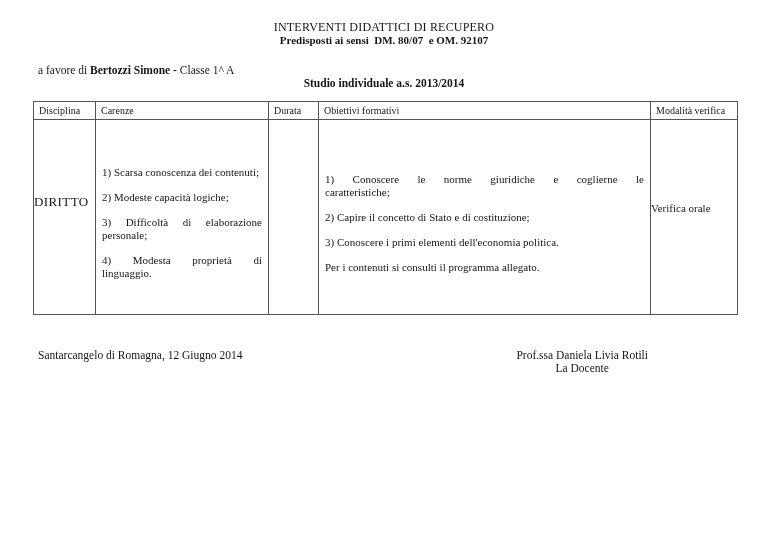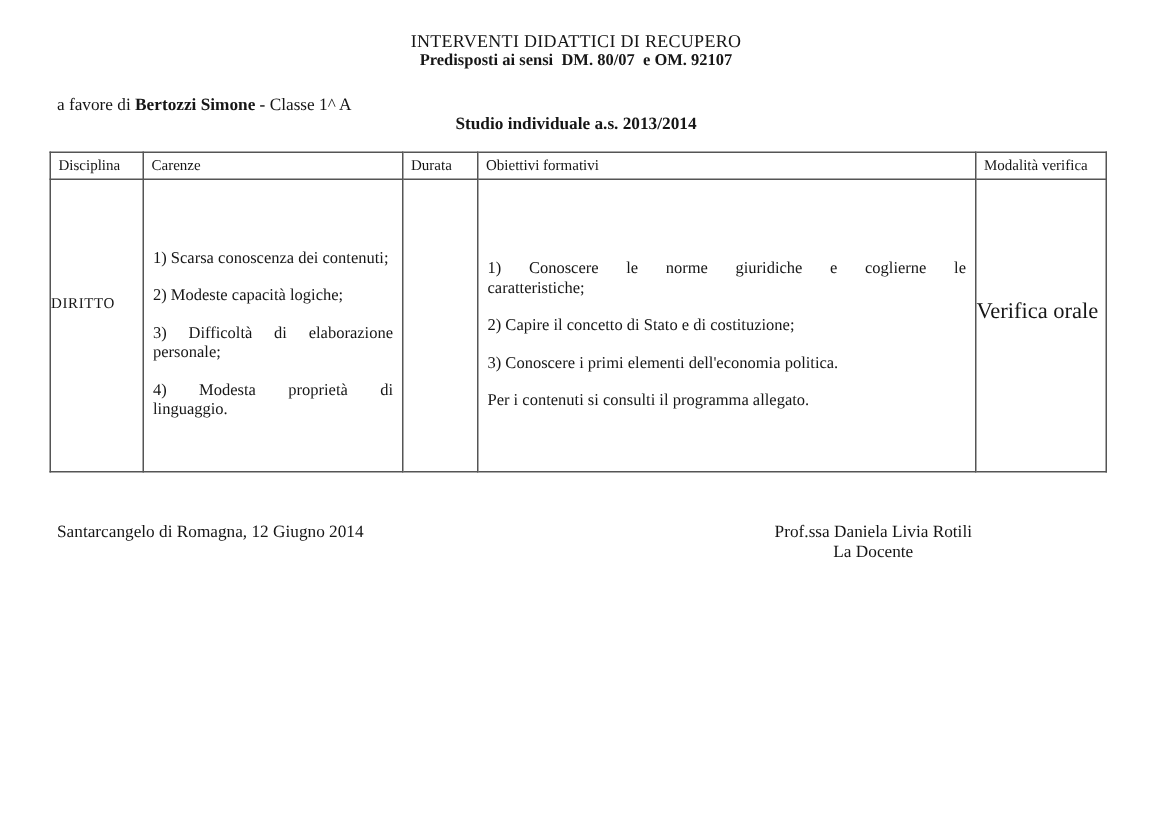--- a/index.html
+++ b/index.html
@@ -65,29 +65,29 @@
   col.c-disciplina { width: 62px; }
   col.c-carenze    { width: 173px; }
   col.c-durata     { width: 50px; }
   col.c-obiettivi  { width: 332px; }
   col.c-modalita   { width: 87px; }
 
   tr.body-row td { height: 195px; }
   td.cell-disciplina {
     text-align: center;
     font-weight: bold;
-    font-size: 10px;
+    font-size: 13px;
     letter-spacing: 0.4px;
     padding-bottom: 30px;
     margin-top: 27px;
   }
   td.cell-modalita {
     text-align: center;
     font-weight: bold;
-    font-size: 15px;
+    font-size: 11px;
     padding-bottom: 18px;
   }
   td.cell-content {
     vertical-align: top;
     padding: 24px 6px 0 6px;
     font-size: 11px;
     line-height: 13px;
   }
   td.cell-content p { margin: 0 0 12px 0; }
   .ln  { display: block; }

